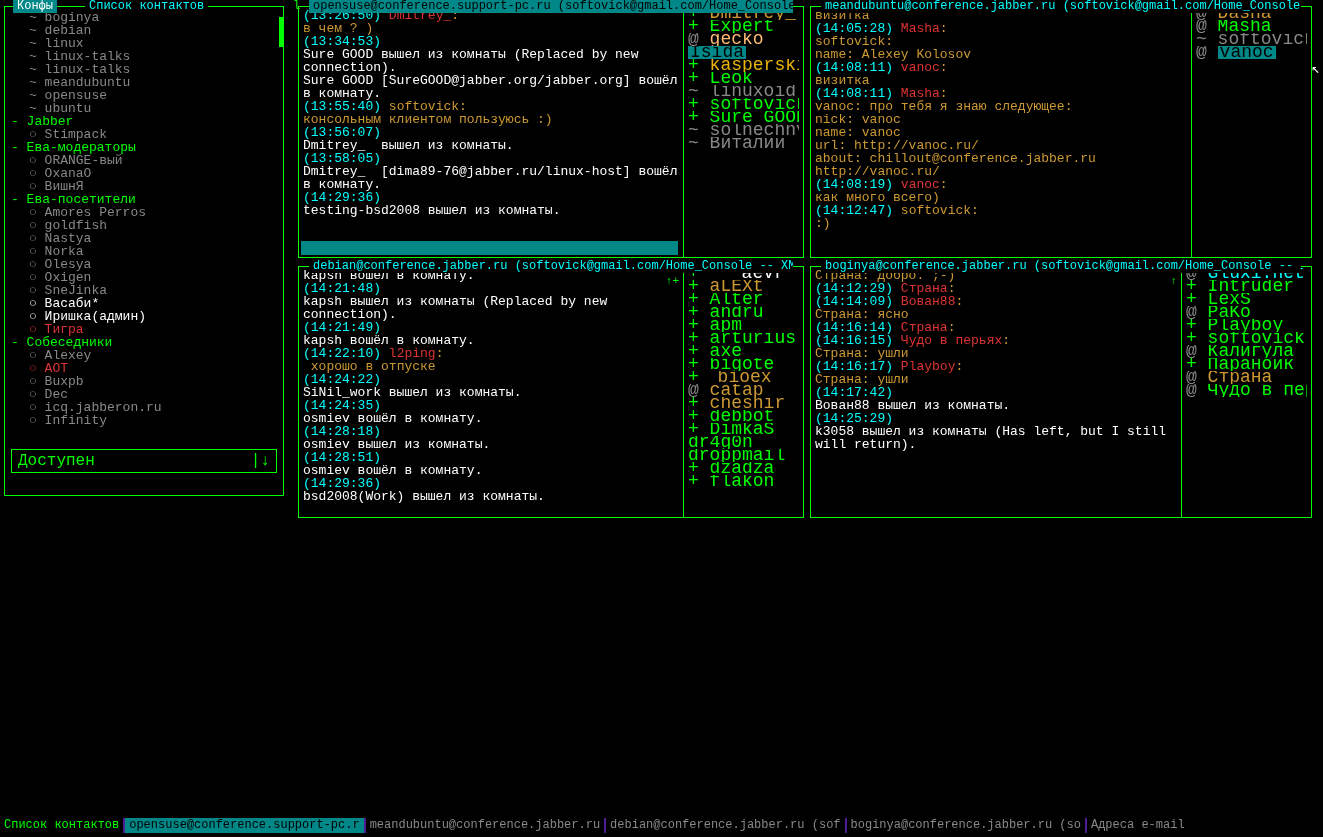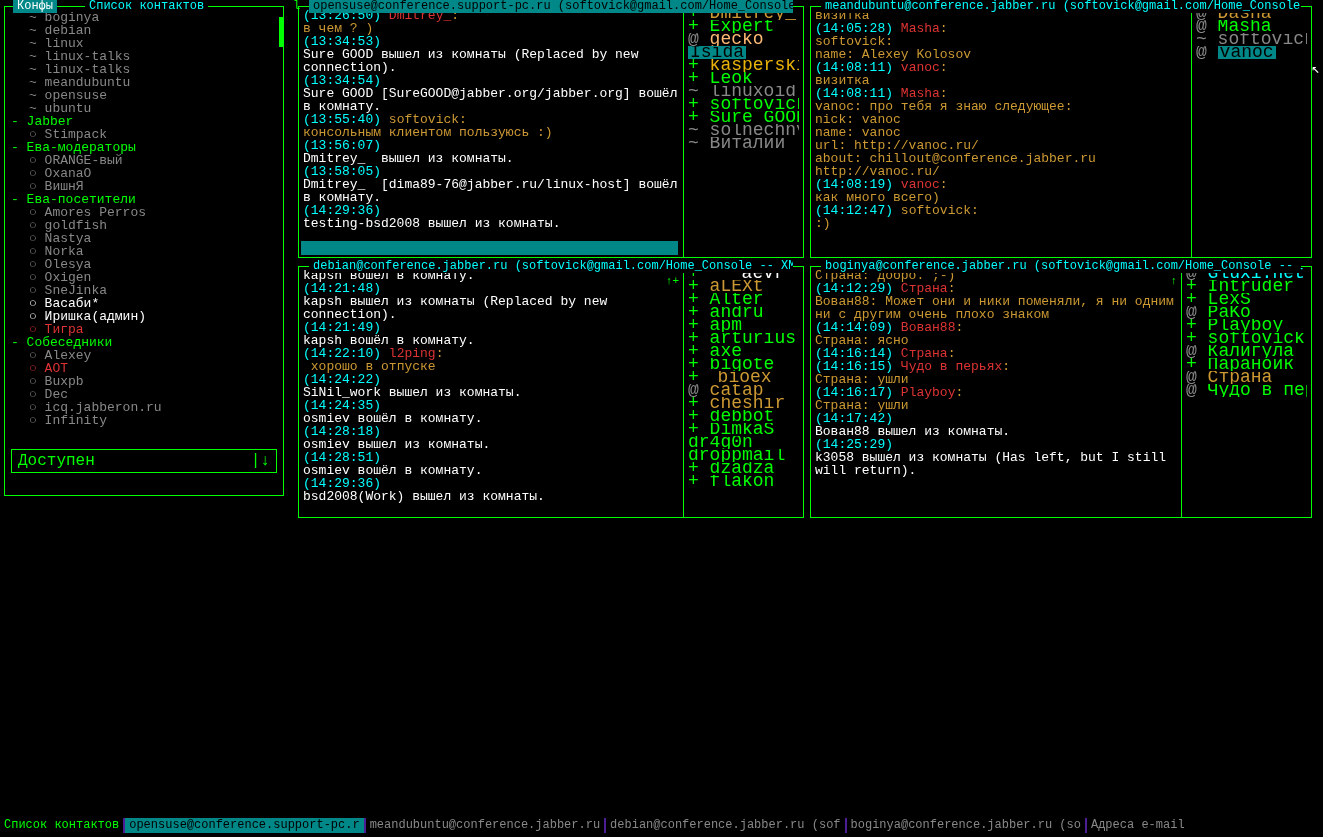--- a/index.html
+++ b/index.html
@@ -156,21 +156,20 @@
 </div>
 
 <div class="pane chat-pane" style="left:298px; top:6px; width:506px; height:252px;">
   <div class="pane-title" style="left:10px; right:10px; background:#088; color:#000;">opensuse@conference.support-pc.ru (softovick@gmail.com/Home_Console -</div>
   <div style="position:absolute; top:-8px; left:-6px; color:#0f0; font-size:12px;">l</div>
   <div class="chat-log" id="log-0">
       <div class="line"><span class="ts">(13:26:50)</span> <span class="nick">Dmitrey_</span><span class="brown">:</span></div>
       <div class="line"><span class="brown">в чем ? )</span></div>
       <div class="line"><span class="ts">(13:34:53)</span></div>
       <div class="line"><span class="sys">Sure GOOD вышел из комнаты (Replaced by new connection).</span></div>
-      <div class="line"><span class="ts">(13:34:54)</span></div>
       <div class="line"><span class="sys">Sure GOOD [SureGOOD@jabber.org/jabber.org] вошёл в комнату.</span></div>
       <div class="line"><span class="ts">(13:55:40)</span> <span class="nick2">softovick</span><span class="brown">:</span></div>
       <div class="line"><span class="brown">консольным клиентом пользуюсь :)</span></div>
       <div class="line"><span class="ts">(13:56:07)</span></div>
       <div class="line"><span class="sys">Dmitrey_  вышел из комнаты.</span></div>
       <div class="line"><span class="ts">(13:58:05)</span></div>
       <div class="line"><span class="sys">Dmitrey_  [dima89-76@jabber.ru/linux-host] вошёл в комнату.</span></div>
       <div class="line"><span class="ts">(14:29:36)</span></div>
       <div class="line"><span class="sys">testing-bsd2008 вышел из комнаты.</span></div>
     </div>
@@ -260,21 +259,20 @@
       <div class="occ-line"><span style="color: rgb(0, 255, 0);">+ </span><span style="color: rgb(0, 255, 0);">flakon</span></div>
     </div>
   <div style="position:absolute; top:8px; right:124px; color:#0f0; font-size:11px;">↑+</div>
 </div>
 
 <div class="pane chat-pane" style="left:810px; top:266px; width:502px; height:252px;">
   <div class="pane-title" style="left:10px; right:10px;">boginya@conference.jabber.ru (softovick@gmail.com/Home_Console -- XMP</div>
   <div class="chat-log" id="log-3">
       <div class="line"><span class="brown">Страна: добро. ;-)</span></div>
       <div class="line"><span class="ts">(14:12:29)</span> <span class="nick">Страна</span><span class="brown">:</span></div>
-      <div class="line"><span class="brown">Вован88: Может они и ники поменяли, я ни одним ни с другим очень плохо знаком</span></div>
       <div class="line"><span class="ts">(14:14:09)</span> <span class="nick">Вован88</span><span class="brown">:</span></div>
       <div class="line"><span class="brown">Страна: ясно</span></div>
       <div class="line"><span class="ts">(14:16:14)</span> <span class="nick">Страна</span><span class="brown">:</span></div>
       <div class="line"><span class="ts">(14:16:15)</span> <span class="nick">Чудо в перьях</span><span class="brown">:</span></div>
       <div class="line"><span class="brown">Страна: ушли</span></div>
       <div class="line"><span class="ts">(14:16:17)</span> <span class="nick">Playboy</span><span class="brown">:</span></div>
       <div class="line"><span class="brown">Страна: ушли</span></div>
       <div class="line"><span class="ts">(14:17:42)</span></div>
       <div class="line"><span class="sys">Вован88 вышел из комнаты.</span></div>
       <div class="line"><span class="ts">(14:25:29)</span></div>

